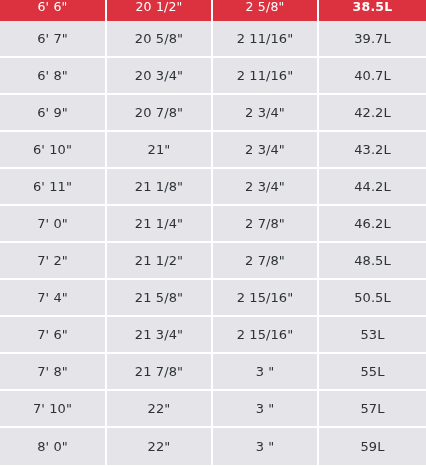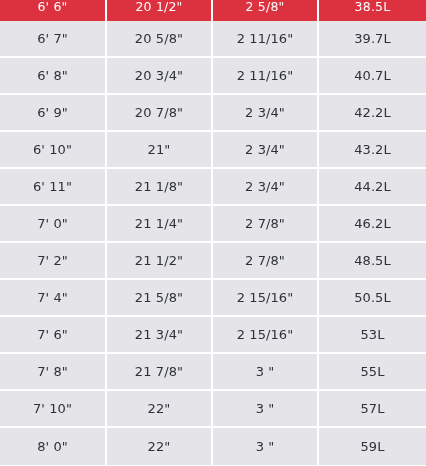--- a/index.html
+++ b/index.html
@@ -35,21 +35,21 @@
     text-align: center;
     height: 21px;
     padding: 0;
     vertical-align: bottom;
     line-height: 21px;
     border-right: 2px solid #ffffff;
     box-sizing: border-box;
     letter-spacing: .2px;
     overflow: hidden;
   }
-  thead tr.header-row th:last-child { border-right: none; }
+  thead tr.header-row th:last-child { border-right: none; font-weight: bold; }
   thead tr.header-row th .hcell {
     display: block;
     position: relative;
     top: -4px;
   }
 
   tbody tr.data-row td {
     background: #e4e4e9;
     color: #2e3238;
     font-size: 13px;

